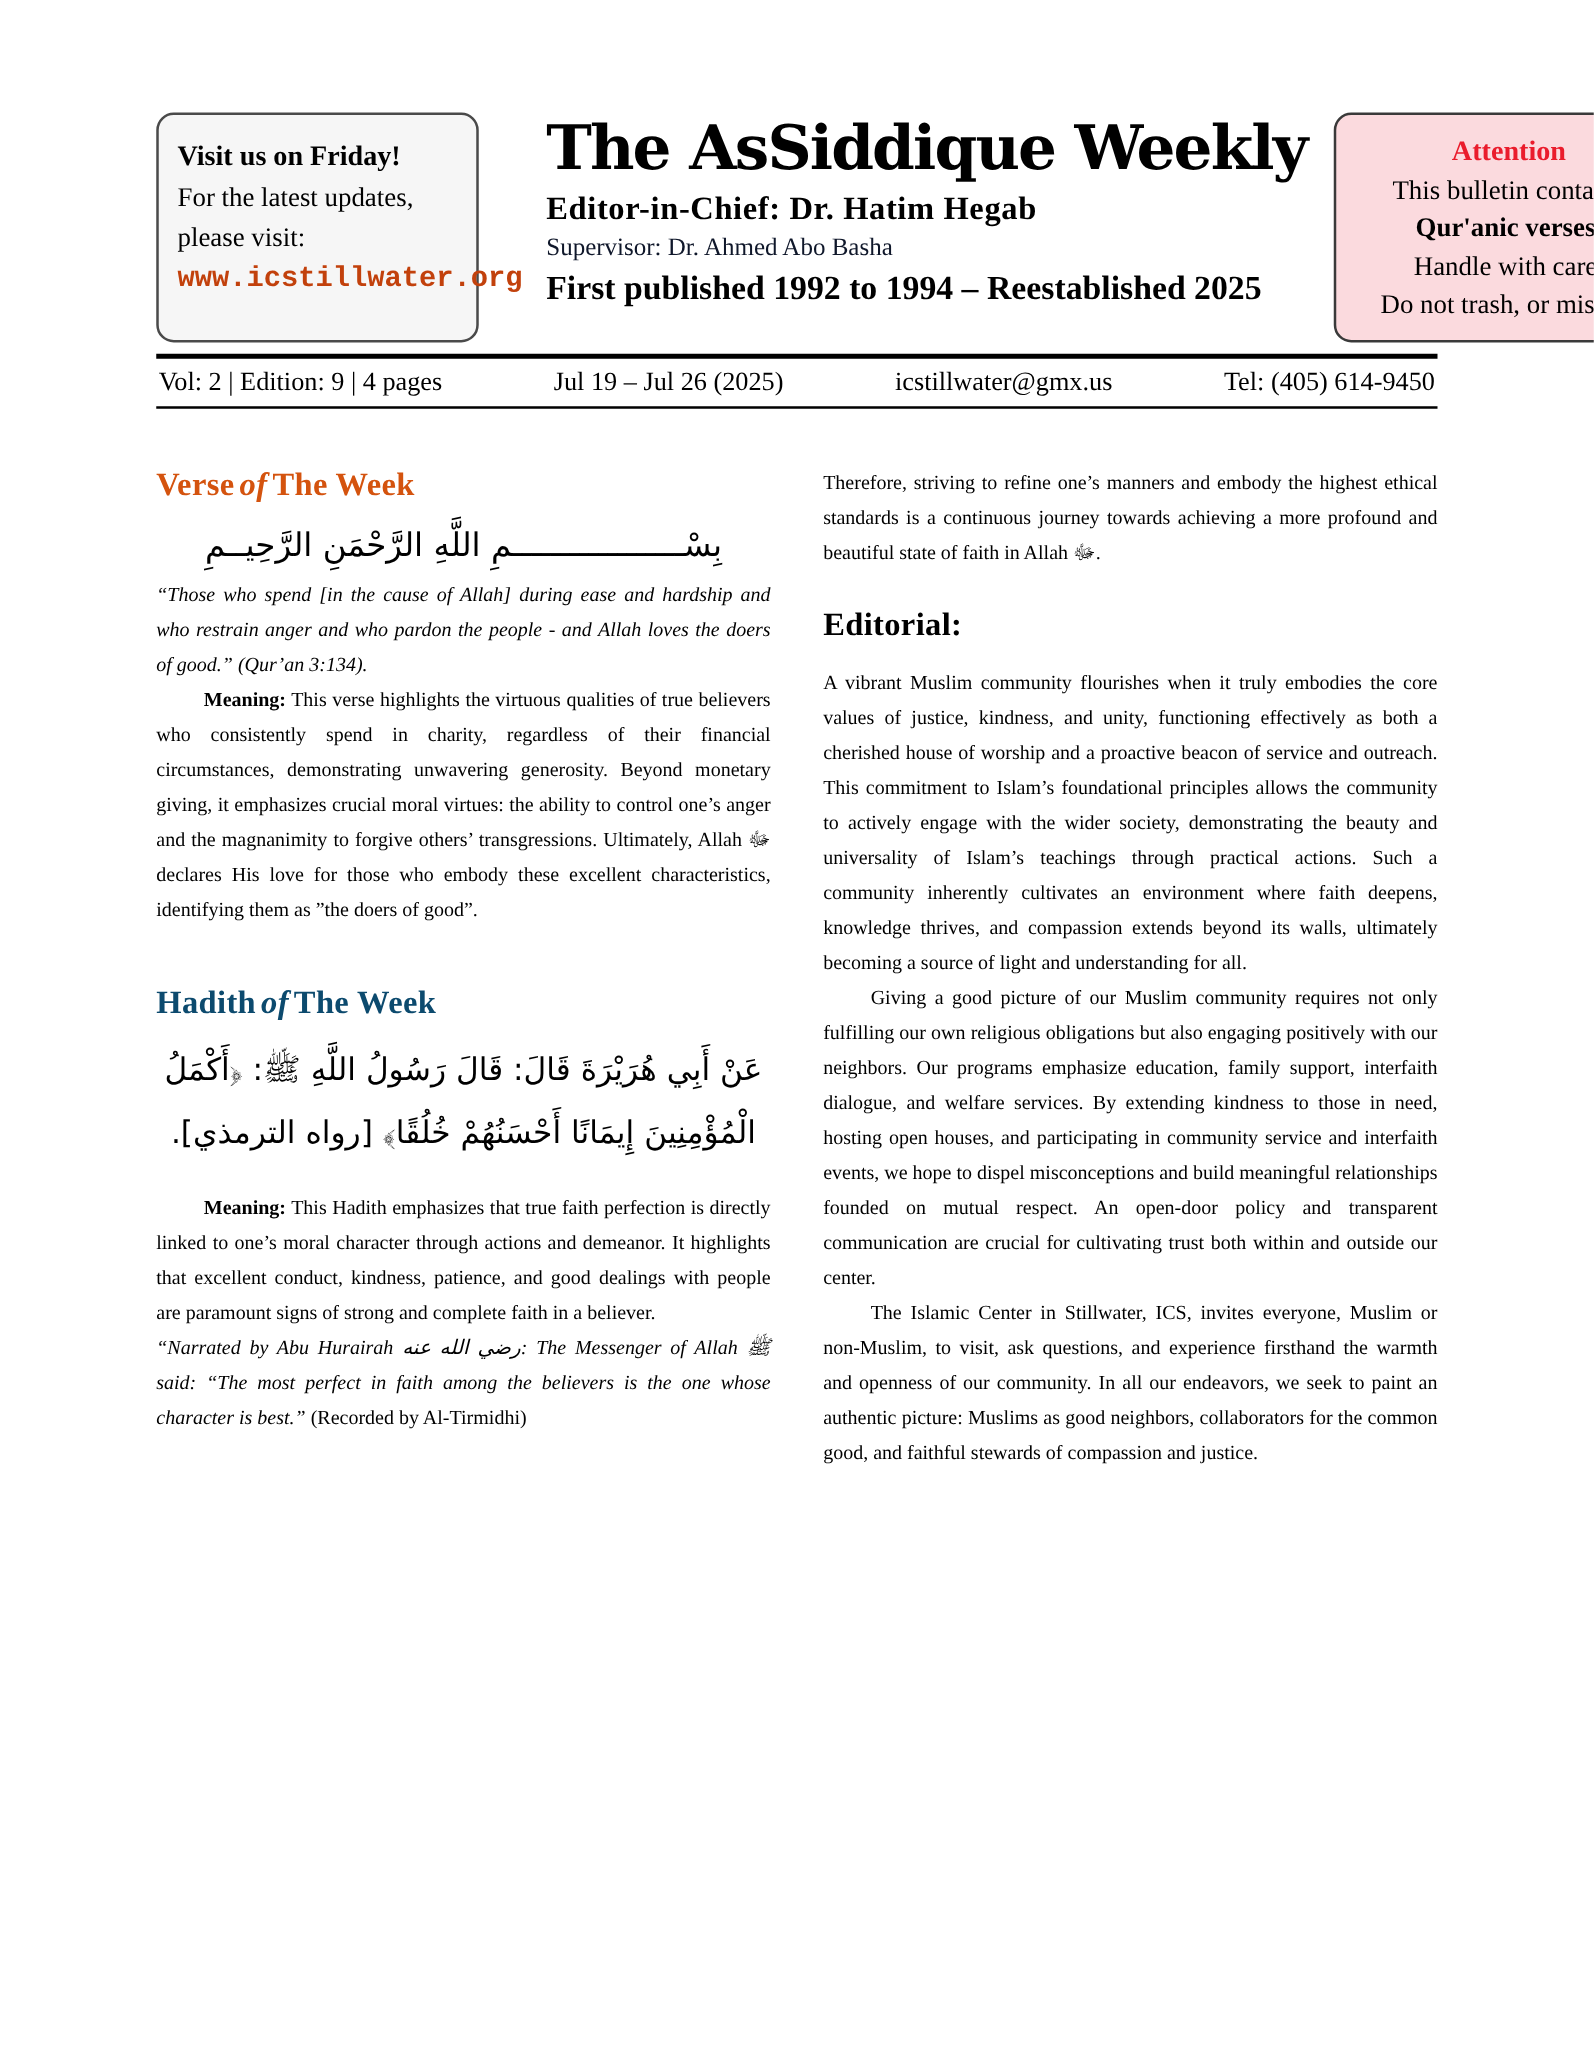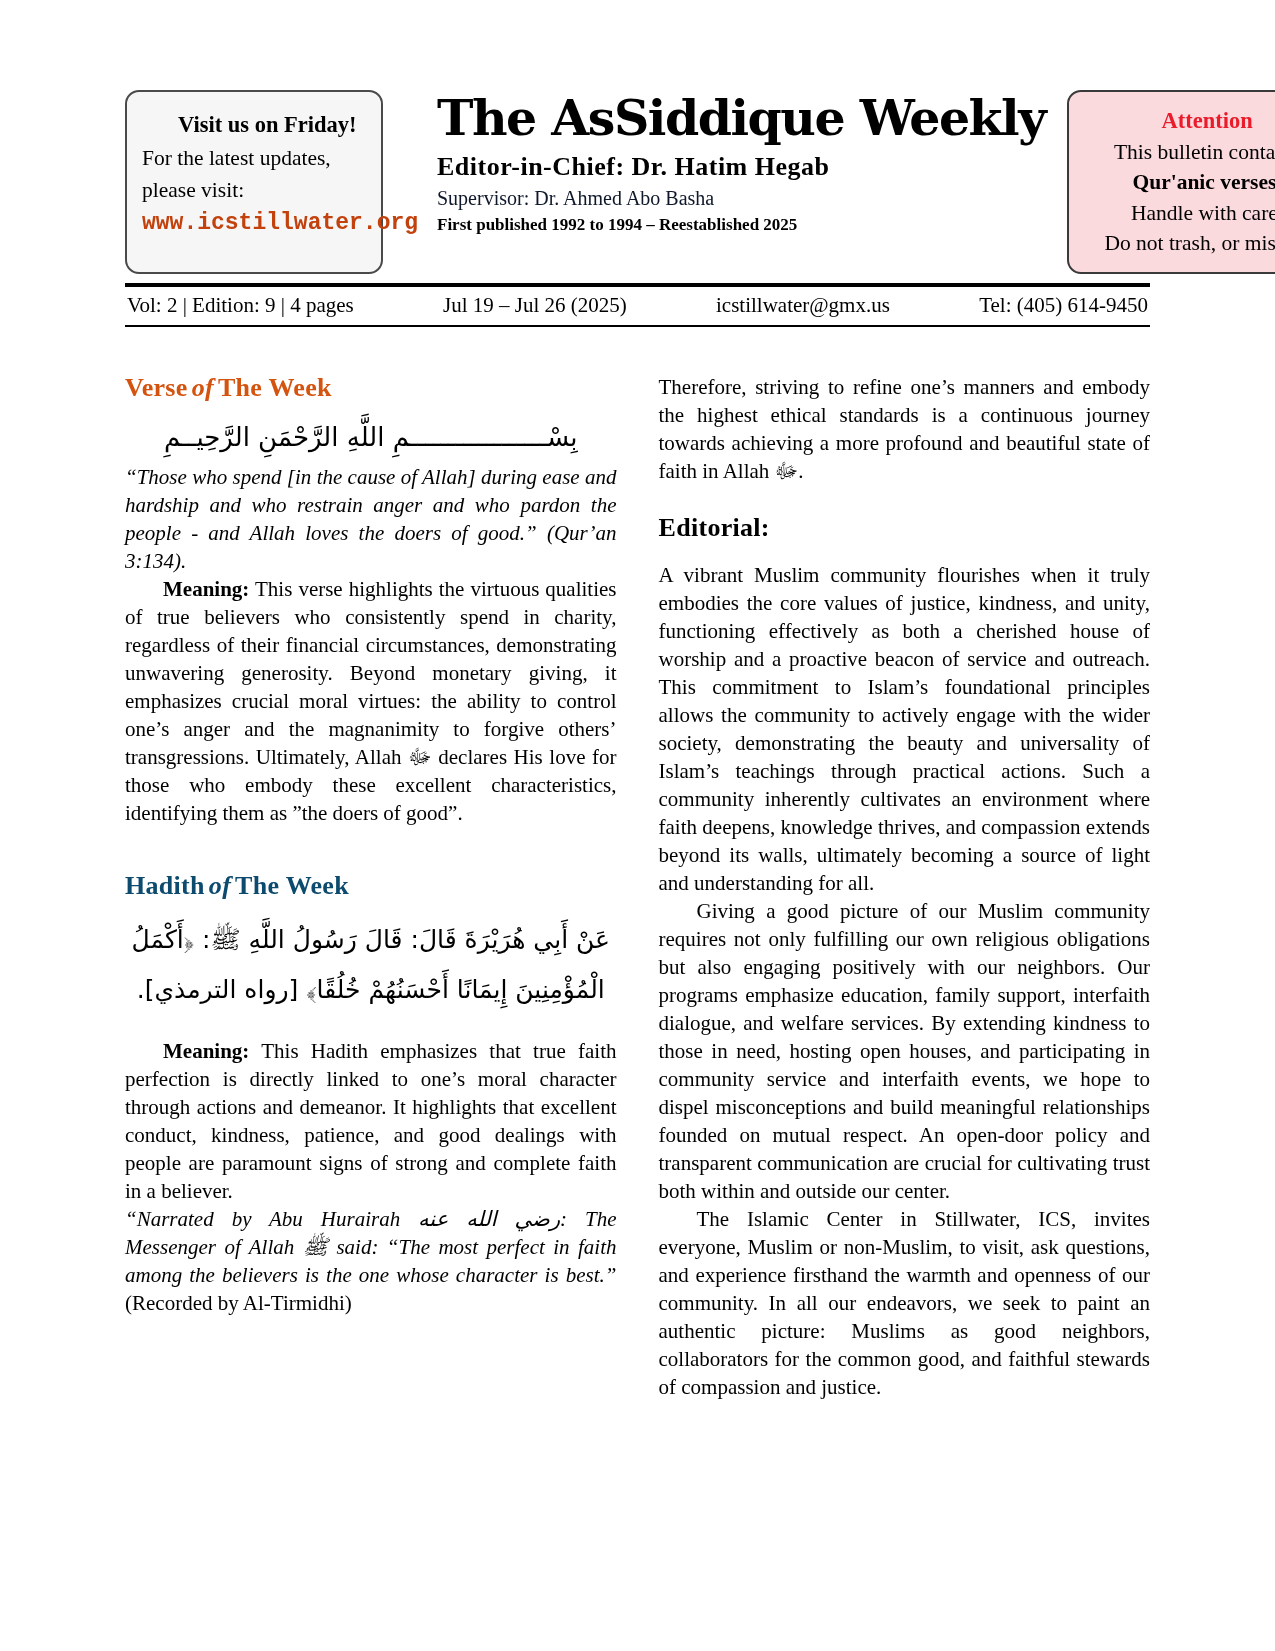--- a/index.html
+++ b/index.html
@@ -15,32 +15,32 @@
 
   
   .header-row { display: flex; align-items: stretch; gap: 22px; }
   .visit-box {
     width: 224px; flex: 0 0 auto;
     border: 2px solid #4a4a4a; border-radius: 14px;
     background: #f6f6f6;
     padding: 16px 15px;
     font-size: 21.5px; line-height: 1.5;
   }
-  .visit-title { font-weight: bold; font-size: 22.5px; margin-left: 36px; }
+  .visit-title { font-weight: bold; font-size: 22.5px; }
   .visit-url { font-weight: bold; font-size: 23px; text-decoration: none; }
 
   .masthead { flex: 1 1 auto; text-align: left; padding-top: 2px; margin-left: 32px; }
   .mast-title {
     font-family: "DejaVu Serif", serif;
     font-size: 49px; font-weight: 900; letter-spacing: -1.5px;
     line-height: 1.08; white-space: nowrap;
   }
   .mast-editor { font-size: 26px; font-weight: bold; margin-top: 7px; letter-spacing: 0.5px; }
   .mast-sup { font-size: 20px; margin-top: 5px; color: #0f172a; }
-  .mast-hist { font-size: 17px; font-weight: bold; margin-top: 5px; }
+  .mast-hist { font-size: 27px; font-weight: bold; margin-top: 5px; }
 
   .attn-box {
     width: 260px; flex: 0 0 auto;
     border: 2px solid #3a3a3a; border-radius: 14px;
     background: #fbdade;
     padding: 13px 8px;
     text-align: center;
     font-size: 21.5px; line-height: 1.42;
   }
   .attn-title { font-weight: bold; font-size: 22.5px; }
@@ -77,21 +77,21 @@
   }
   .bismillah {
     direction: rtl; unicode-bidi: isolate;
     font-family: "DejaVu Sans", sans-serif;
     text-align: center;
     font-size: 26px; line-height: 1.6;
     margin: 10px 0 4px 0;
   }
 
   p.body-par {
-    margin: 0; font-size: 21px; line-height: 28px;
+    margin: 0; font-size: 16px; line-height: 28px;
     text-align: justify;
   }
   .italic { font-style: italic; }
   .indent { text-indent: 38px; }
   .par-label { font-weight: bold; }
   .gap-top { margin-top: 22px; }
 </style>
 </head>
 <body>
 

